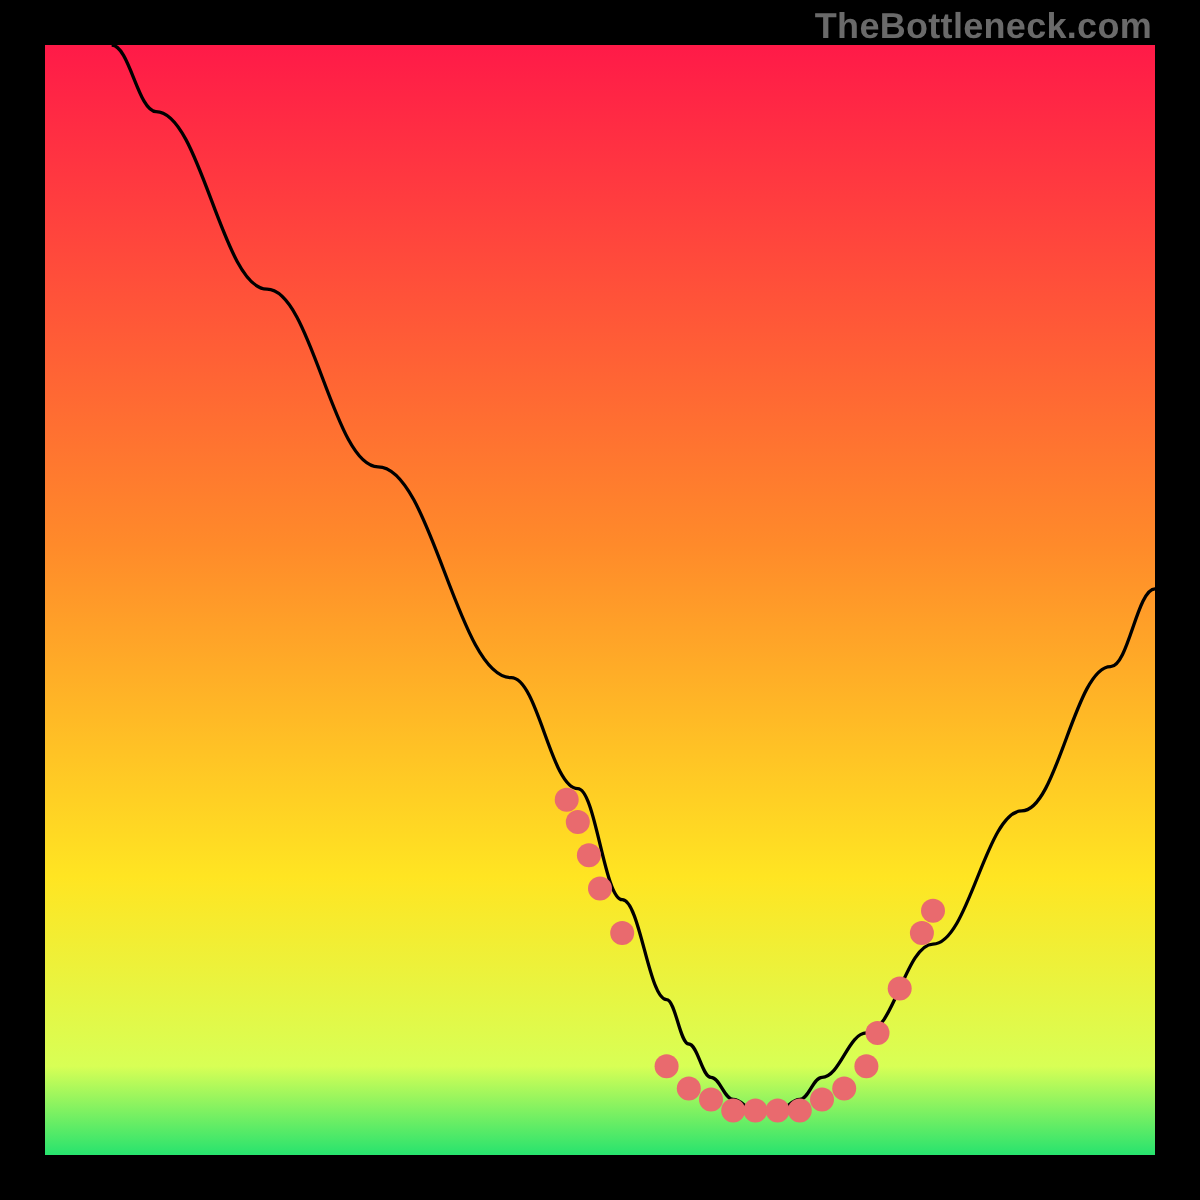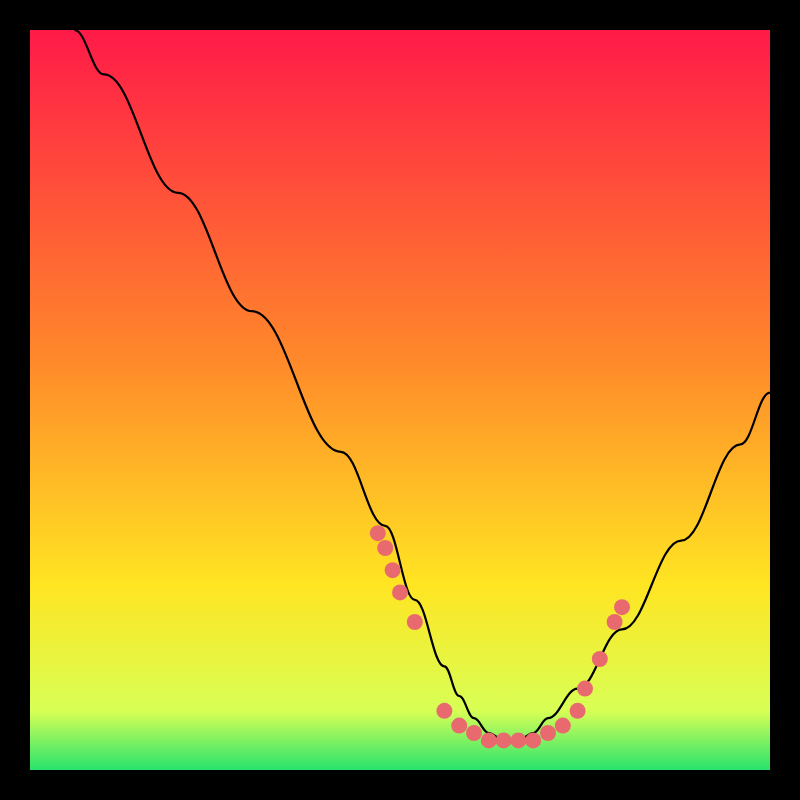--- a/index.html
+++ b/index.html
@@ -77,13 +77,14 @@
           <circle cx="518" cy="703" r="8" class="dot"></circle>
           <circle cx="532.8" cy="695.6" r="8" class="dot"></circle>
           <circle cx="547.6" cy="680.8" r="8" class="dot"></circle>
           <circle cx="555" cy="658.6" r="8" class="dot"></circle>
           <circle cx="569.8000000000001" cy="629" r="8" class="dot"></circle>
           <circle cx="584.6" cy="592" r="8" class="dot"></circle>
           <circle cx="592" cy="577.2" r="8" class="dot"></circle>
         </g>
     </svg>
   </div>
+  <div class="watermark">TheBottleneck.com</div>
 </div>
 
 </body></html>

